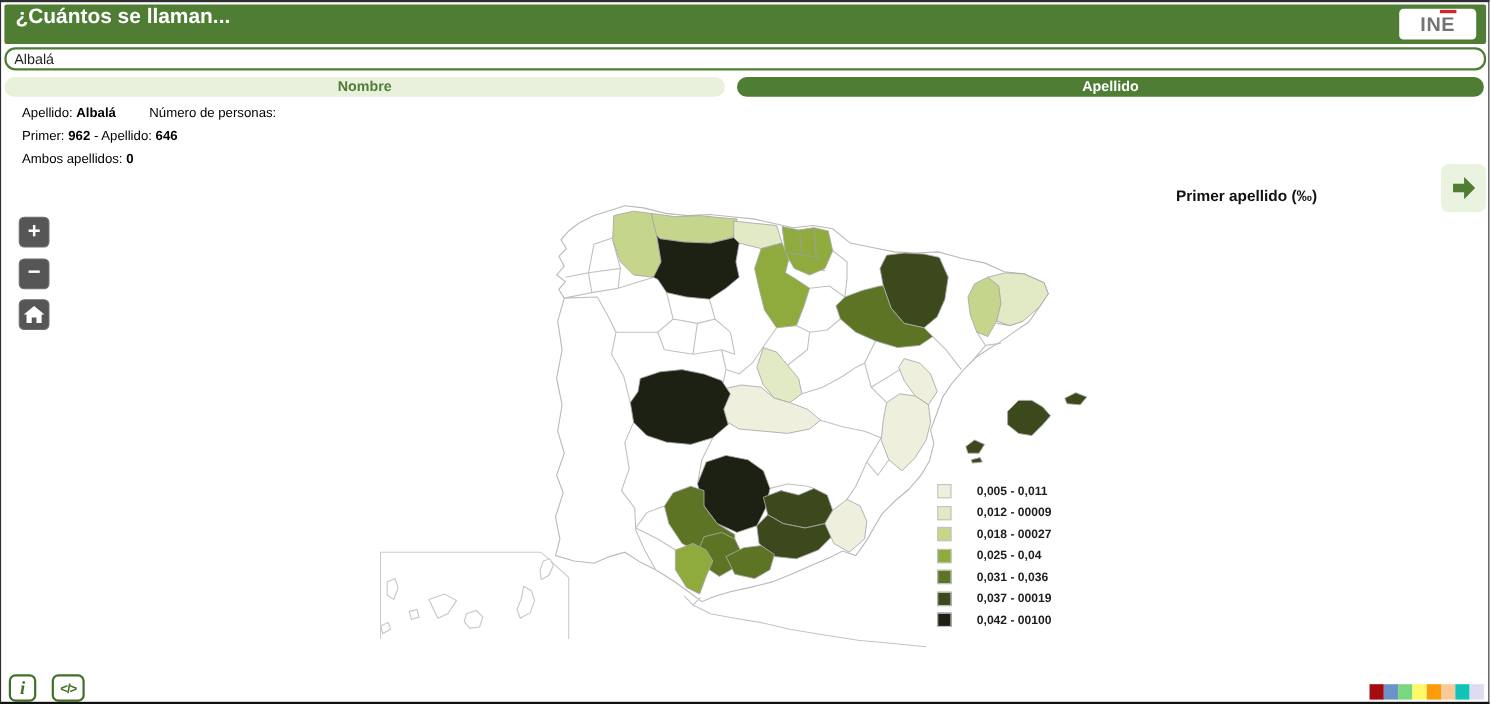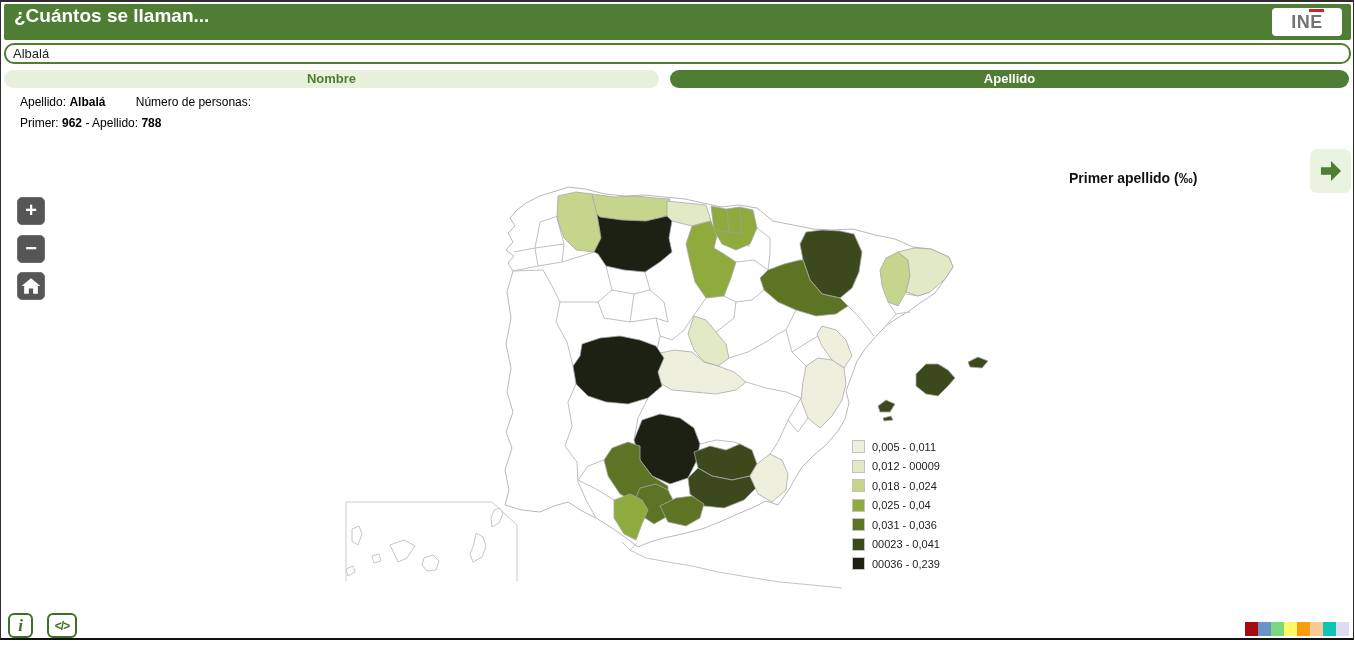--- a/index.html
+++ b/index.html
@@ -63,21 +63,21 @@
   }
   .arrow-btn {
     position:absolute; left:1310px; top:149px; width:41px; height:44px;
     background:#eaf3df; border-radius:7px; display:flex; align-items:center; justify-content:center;
     cursor:pointer; z-index:10;
   }
   
   .legend { position:absolute; left:852px; top:437px; z-index:10; }
   .legend-row { display:flex; align-items:center; height:19px; margin-bottom:0.5px; }
   .legend-swatch { width:13px; height:13px; border:1px solid #c2c2c2; flex:0 0 13px; }
-  .legend-label { margin-left:7px; font-size:11px; font-weight:400; color:#1c1c1c; }
+  .legend-label { margin-left:23px; font-size:11px; font-weight:700; color:#1c1c1c; }
   
   .foot-btn {
     position:absolute; top:613px; height:25px; background:#fff; border:2px solid #3e7027;
     border-radius:6px; color:#3e7027; display:flex; align-items:center; justify-content:center;
     cursor:pointer; z-index:20;
   }
   .btn-info { left:8px; width:25px; font-family:"Liberation Serif", serif; font-style:italic; font-weight:bold; font-size:17px; }
   .btn-embed { left:47px; width:30px; font-weight:bold; font-size:12px; letter-spacing:-1px; }
   .palette { position:absolute; left:1245px; top:622px; display:flex; z-index:20; }
   .pal-sq { width:13px; height:14px; display:inline-block; cursor:pointer; }
@@ -183,21 +183,25 @@
     <div class="stats-line">
       <span>Apellido:</span>
       <b>Albalá</b>
       <span class="gap-left">Número de personas:</span>
     </div>
     <div class="stats-line">
       <span>Primer:</span>
       <b>962</b>
       <span>-</span>
       <span>Apellido:</span>
-      <b>788</b>
+      <b>646</b>
+    </div>
+    <div class="stats-line">
+      <span>Ambos apellidos:</span>
+      <b>0</b>
     </div>
   </div>
 
   <div class="map-btn btn-zoom-in">+</div>
   <div class="map-btn btn-zoom-out">−</div>
   <div class="map-btn btn-home">
     <svg width="24" height="24" viewBox="0 0 28 28">
       <path fill="#ffffff" d="M14 5 L25 14 L22 14 L22 23 L16.5 23 L16.5 17 L11.5 17 L11.5 23 L6 23 L6 14 L3 14 Z"></path>
     </svg>
   </div>
@@ -213,37 +217,37 @@
       <div class="legend-row">
         <span class="legend-swatch" style="background: rgb(238, 240, 221);"></span>
         <span class="legend-label">0,005 - 0,011</span>
       </div>
       <div class="legend-row">
         <span class="legend-swatch" style="background: rgb(226, 233, 197);"></span>
         <span class="legend-label">0,012 - 00009</span>
       </div>
       <div class="legend-row">
         <span class="legend-swatch" style="background: rgb(198, 213, 140);"></span>
-        <span class="legend-label">0,018 - 0,024</span>
+        <span class="legend-label">0,018 - 00027</span>
       </div>
       <div class="legend-row">
         <span class="legend-swatch" style="background: rgb(143, 171, 61);"></span>
         <span class="legend-label">0,025 - 0,04</span>
       </div>
       <div class="legend-row">
         <span class="legend-swatch" style="background: rgb(93, 116, 36);"></span>
         <span class="legend-label">0,031 - 0,036</span>
       </div>
       <div class="legend-row">
         <span class="legend-swatch" style="background: rgb(60, 73, 28);"></span>
-        <span class="legend-label">00023 - 0,041</span>
+        <span class="legend-label">0,037 - 00019</span>
       </div>
       <div class="legend-row">
         <span class="legend-swatch" style="background: rgb(29, 33, 20);"></span>
-        <span class="legend-label">00036 - 0,239</span>
+        <span class="legend-label">0,042 - 00100</span>
       </div>
     </div>
 
   <div class="foot-btn btn-info">
     <span>i</span>
   </div>
   <div class="foot-btn btn-embed">
     <span>&lt;/&gt;</span>
   </div>
 

